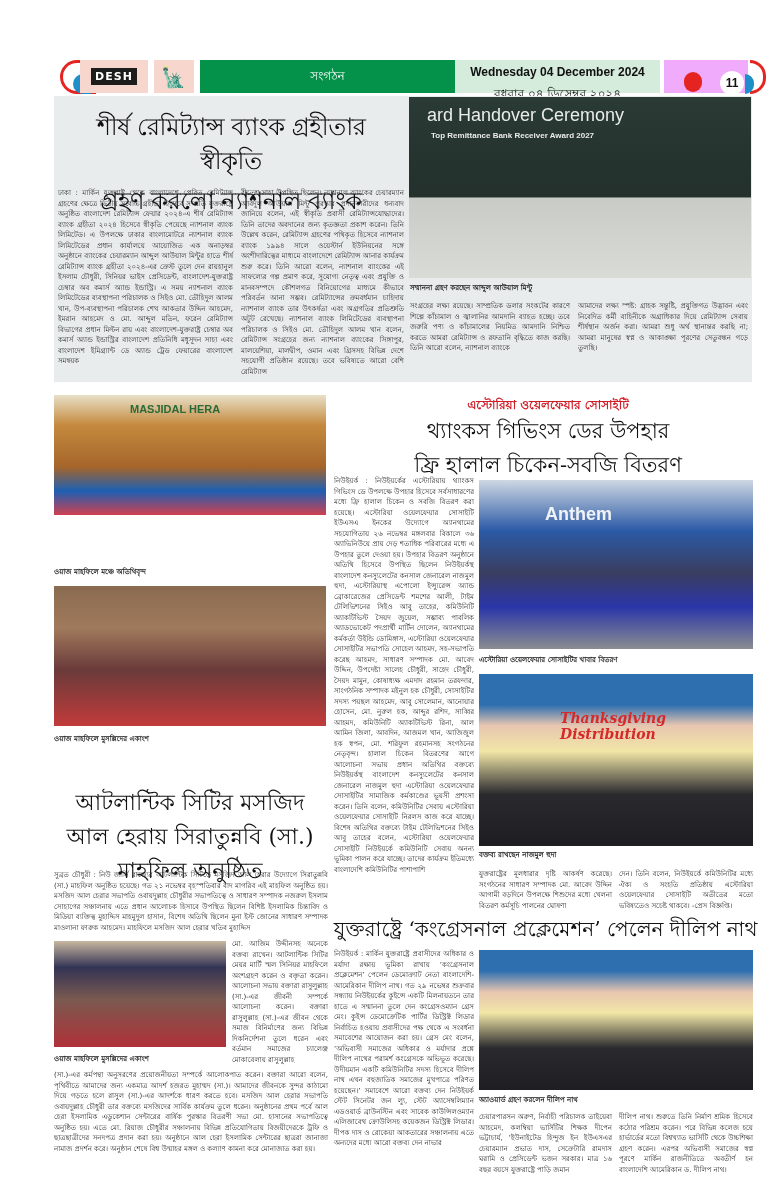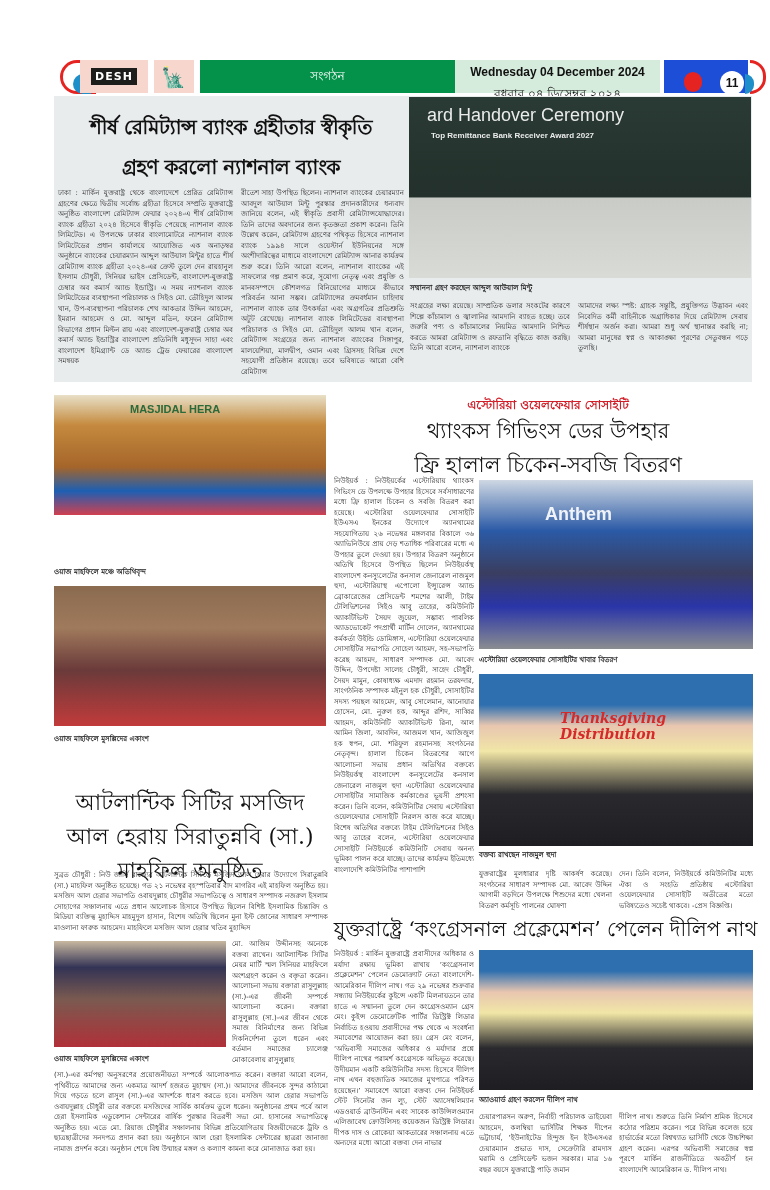--- a/index.html
+++ b/index.html
@@ -11,28 +11,28 @@
   .mast { top: 36px; left: 36px; width: 700px; height: 34px; }
   .mast-ring-l { position:absolute; left:0; top:0; width:36px; height:34px; border:3px solid #e52421; border-right:none; border-radius:34px 0 0 34px; }
   .mast-ring-l .dot { position:absolute; left:4px; top:5px; width:18px; height:20px; background:#1f8fc9; border-radius:20px 0 0 20px; }
   .logo { position:absolute; left:20px; top:0; width:68px; height:33px; background:#f7d6cd; display:flex; align-items:center; justify-content:center; }
   .logo .box { background:#1d1d1b; color:#fff; font-family:"DejaVu Sans", sans-serif; font-weight:bold; font-size:11px; padding:2px 4px; letter-spacing:1px; }
   .liberty { position:absolute; left:94px; top:0; width:40px; height:33px; background:#f7d6cd; display:flex; align-items:center; justify-content:center; color:#3aa0a8; font-size:20px; }
   .section { position:absolute; left:140px; top:0; width:255px; height:33px; background:#04924a; color:#fff; font-size:12px; display:flex; align-items:center; justify-content:center; }
   .dateband { position:absolute; left:395px; top:0; width:205px; height:33px; background:#d5ebdc; text-align:center; }
   .dateband .en { font-family:"Liberation Sans", sans-serif; font-weight:bold; font-size:12px; margin-top:5px; }
   .dateband .bn { font-size:12px; margin-top:1px; }
-  .pagebox { position:absolute; left:604px; top:0; width:84px; height:33px; background:#1d4ed8; }
+  .pagebox { position:absolute; left:604px; top:0; width:84px; height:33px; background:#f0abfc; }
   .pagebox .flag { position:absolute; left:14px; top:6px; width:18px; height:20px; border-radius:9px; background:#e52421; }
   .pagebox .num { position:absolute; left:50px; top:5px; width:24px; height:24px; border-radius:12px; background:#fff; text-align:center; line-height:24px; font-family:"Liberation Sans", sans-serif; font-weight:bold; font-size:12px; }
   .mast-ring-r { position:absolute; left:690px; top:0; width:16px; height:34px; border:3px solid #e52421; border-left:none; border-radius:0 34px 34px 0; }
   .mast-ring-r .dot { position:absolute; right:3px; top:5px; width:9px; height:20px; background:#1f8fc9; border-radius:0 20px 20px 0; }
 
   .panel1 { top: 78px; left: 36px; width: 698px; height: 286px; background:#e9eced; }
-  .h1 { font-family:"DejaVu Serif", serif; font-weight:bold; font-size:20px; line-height:34px; text-align:center; letter-spacing:-0.5px; }
+  .h1 { font-family:"DejaVu Serif", serif; font-weight:normal; font-size:24px; line-height:34px; text-align:center; letter-spacing:-0.5px; }
   .body { font-size:7px; line-height:10.5px; text-align:justify; color:#222; }
   .cap { font-size:7px; font-weight:bold; color:#222; }
 
   .photo { background:#556; overflow:hidden; }
   .ph-ceremony { background: linear-gradient(180deg,#2a3a34 0%,#23302b 55%,#c9ccc6 56%,#d9dcd6 100%); }
   .ph-mosque1 { background: linear-gradient(180deg,#e8e0c8 0%,#c58a3e 25%,#a5652a 60%,#1d5fb3 80%,#d04050 100%); }
   .ph-mosque2 { background: linear-gradient(180deg,#8a6b50 0%,#a07a5c 30%,#6a3a3a 60%,#c23b3b 100%); }
   .ph-mosque3 { background: linear-gradient(180deg,#c8b8a0 0%,#335 25%,#7a5a50 55%,#b03038 100%); }
   .ph-anthem1 { background: linear-gradient(180deg,#cfd8e3 0%,#2b5aa6 30%,#3a3e60 55%,#2a35a8 75%,#8a8d90 100%); }
   .ph-anthem2 { background: linear-gradient(180deg,#2e6fb0 0%,#2e6fb0 18%,#e8c6b0 30%,#f1e6a6 45%,#2a2a2e 70%,#1e1e22 100%); }

